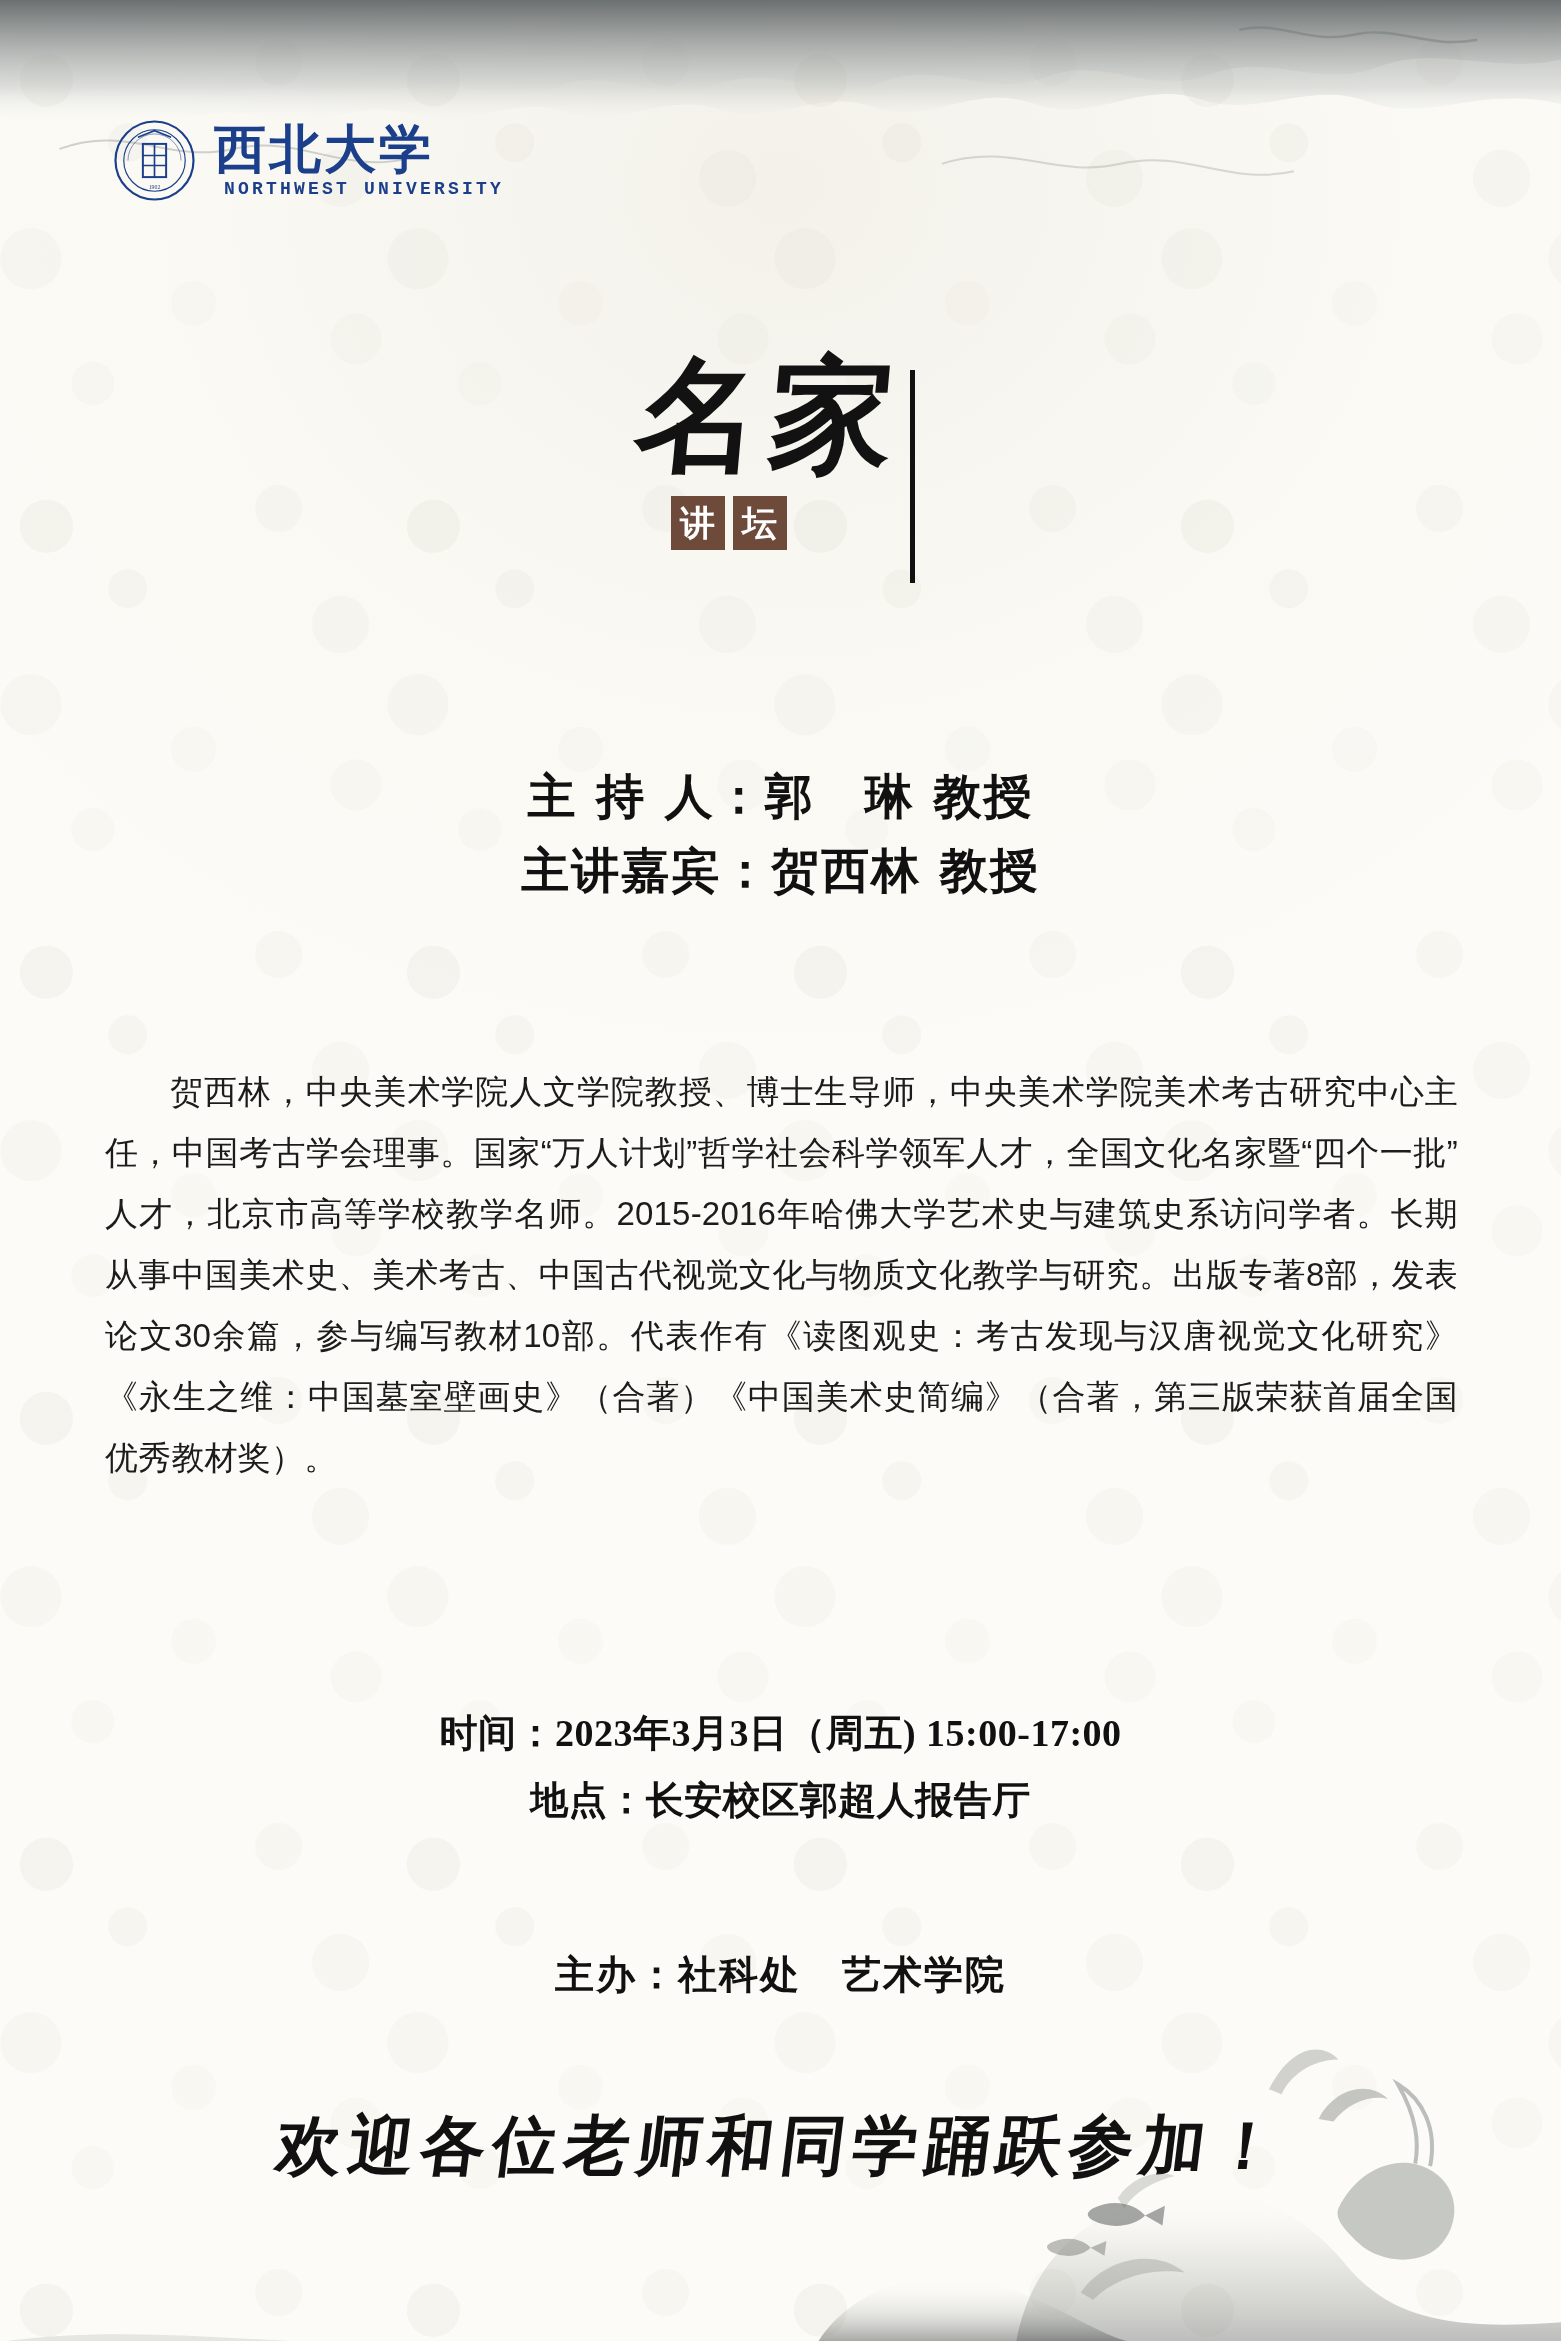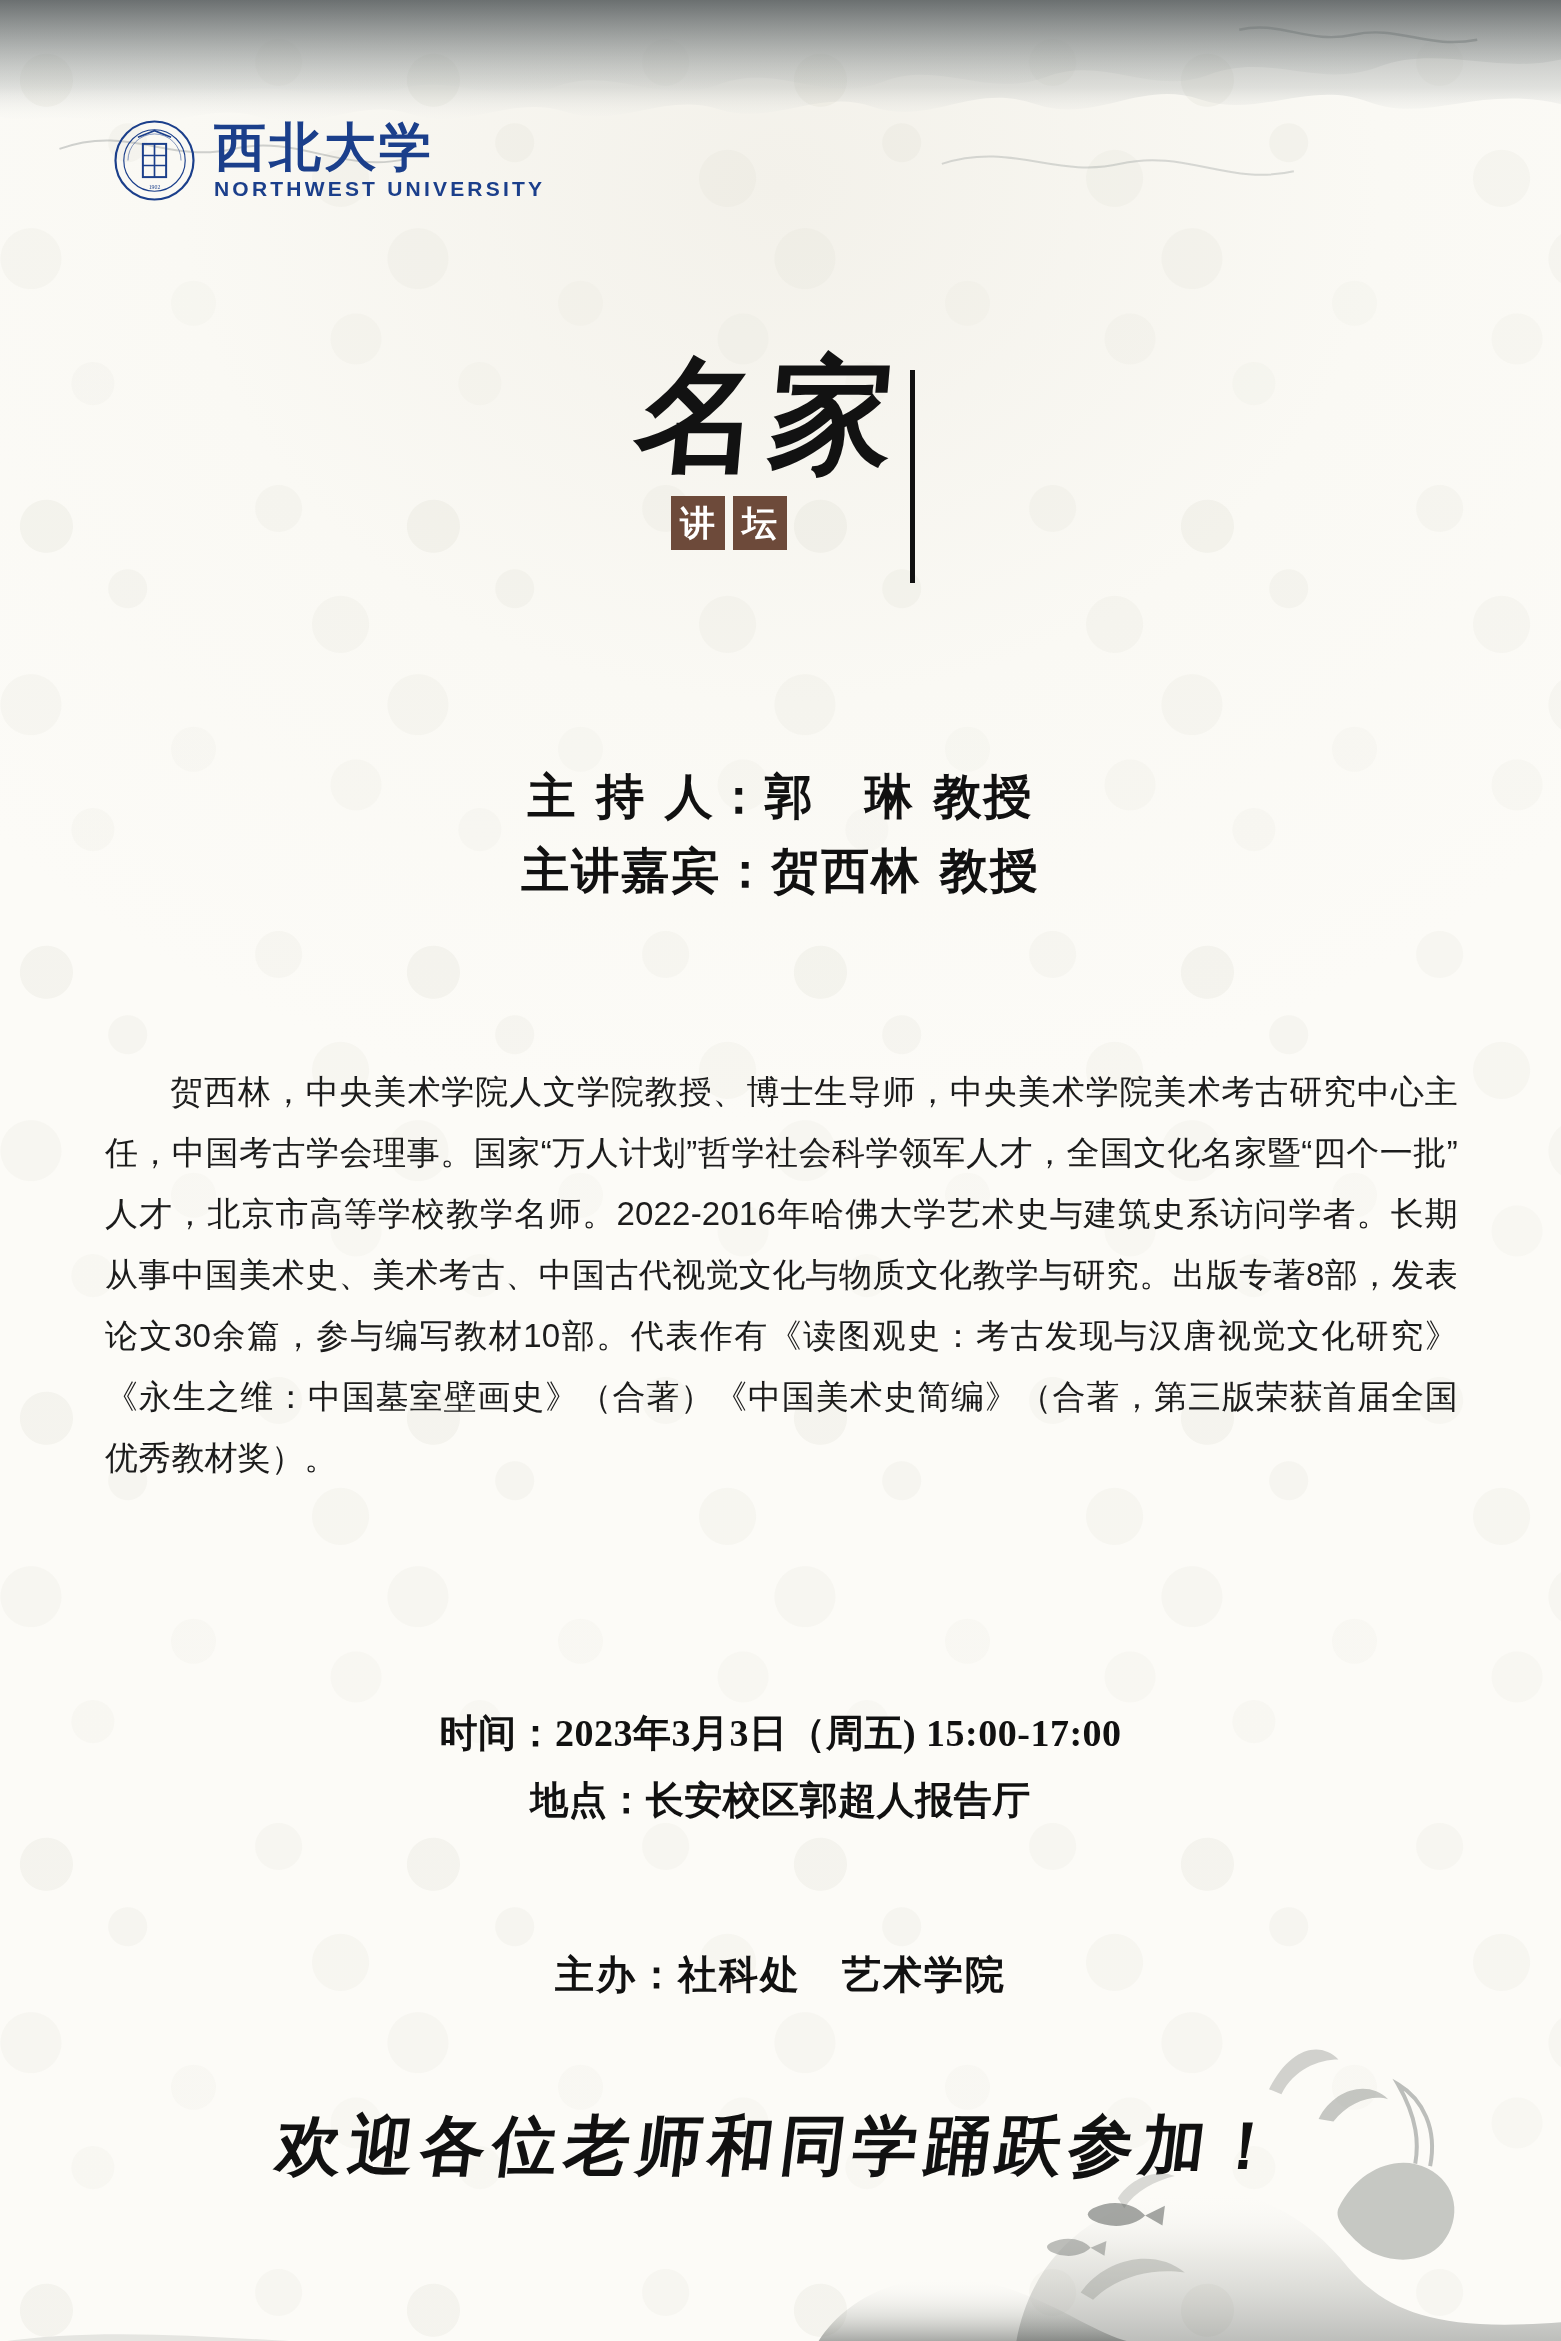--- a/index.html
+++ b/index.html
@@ -84,26 +84,27 @@
   .logo-cn {
     font-family: "DejaVu Serif", "Liberation Serif", serif;
     font-size: 52px;
     font-weight: 700;
     letter-spacing: 3px;
     color: #1b3f8b;
     line-height: 1.05;
     white-space: nowrap;
   }
   .logo-en {
-    font-family: Liberation Sans, sans-serif;
-    font-size: 21px;
+    font-family: Liberation Mono, monospace;
+    font-size: 18px;
     font-weight: 700;
     letter-spacing: 3.2px;
     color: #1b3f8b;
     white-space: nowrap;
+    margin-left: 10px;
   }
 
   
   .title-block {
     position: absolute;
     top: 347px;
     left: 0;
     width: 100%;
     display: flex;
     justify-content: center;
@@ -316,21 +317,21 @@
       </div>
       <div class="title-divider"></div>
     </div>
   </div>
 
   <div class="people">
     <div>主 持 人：郭　琳 教授</div>
     <div>主讲嘉宾：贺西林 教授</div>
   </div>
 
-  <div class="bio">贺西林，中央美术学院人文学院教授、博士生导师，中央美术学院美术考古研究中心主任，中国考古学会理事。国家“万人计划”哲学社会科学领军人才，全国文化名家暨“四个一批”人才，北京市高等学校教学名师。2022-2016年哈佛大学艺术史与建筑史系访问学者。长期从事中国美术史、美术考古、中国古代视觉文化与物质文化教学与研究。出版专著8部，发表论文30余篇，参与编写教材10部。代表作有《读图观史：考古发现与汉唐视觉文化研究》《永生之维：中国墓室壁画史》（合著）《中国美术史简编》（合著，第三版荣获首届全国优秀教材奖）。</div>
+  <div class="bio">贺西林，中央美术学院人文学院教授、博士生导师，中央美术学院美术考古研究中心主任，中国考古学会理事。国家“万人计划”哲学社会科学领军人才，全国文化名家暨“四个一批”人才，北京市高等学校教学名师。2015-2016年哈佛大学艺术史与建筑史系访问学者。长期从事中国美术史、美术考古、中国古代视觉文化与物质文化教学与研究。出版专著8部，发表论文30余篇，参与编写教材10部。代表作有《读图观史：考古发现与汉唐视觉文化研究》《永生之维：中国墓室壁画史》（合著）《中国美术史简编》（合著，第三版荣获首届全国优秀教材奖）。</div>
 
   <div class="details">
     <div>时间：2023年3月3日（周五) 15:00-17:00</div>
     <div>地点：长安校区郭超人报告厅</div>
   </div>
 
   <div class="organizer">
     <div>主办：社科处　艺术学院</div>
   </div>
 

